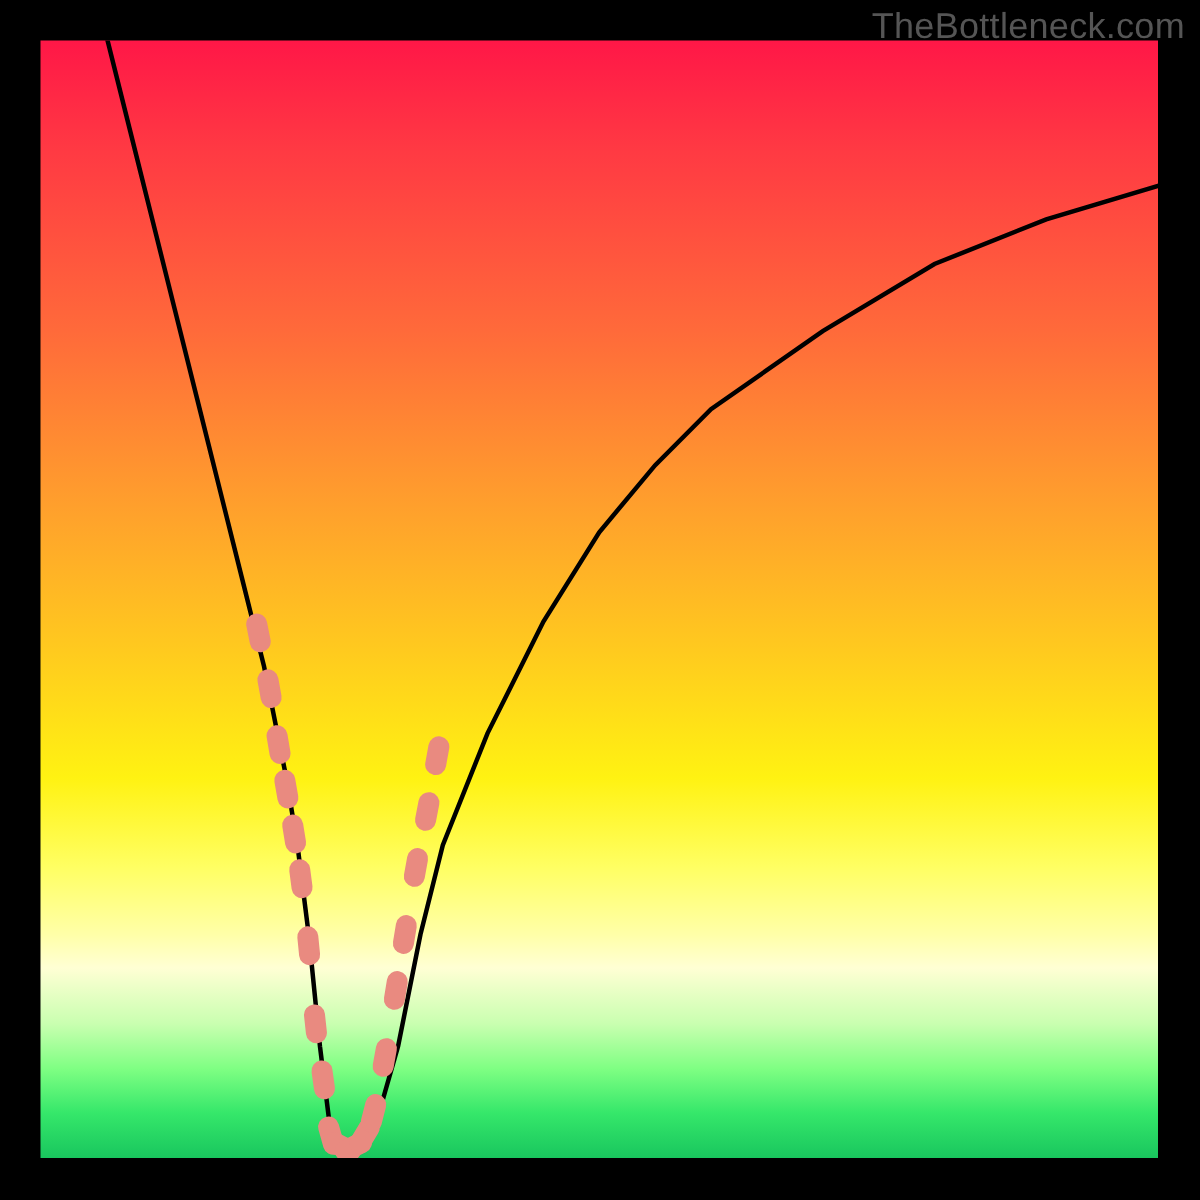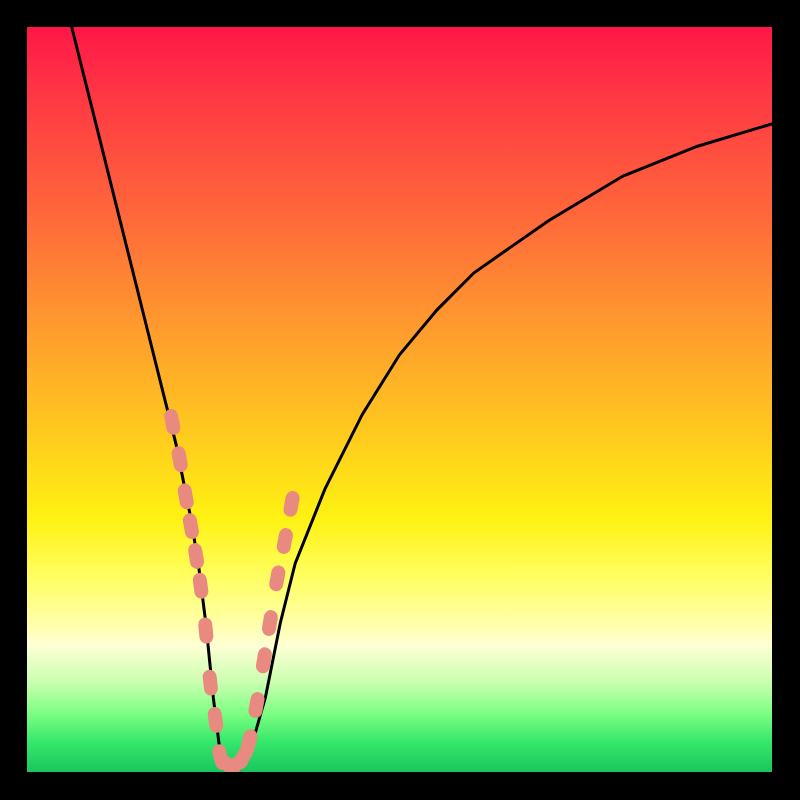--- a/index.html
+++ b/index.html
@@ -59,20 +59,21 @@
     top: 0;
     width: 745px;
     height: 745px;
   }
 </style>
 </head>
 <body>
 
 <div class="frame">
 
+  <div class="watermark">TheBottleneck.com</div>
 
   <div class="plot-area">
     <svg class="curve" viewBox="0 0 745 745" preserveAspectRatio="none">
       <path id="curve-path" fill="none" stroke-width="3" stroke-linecap="round" d="M44.7 0.0 L59.6 59.6 L74.5 119.2 L89.4 178.8 L104.3 238.4 L119.2 298.0 L134.1 357.6 L149.0 417.2 L163.9 491.7 L171.3 536.4 L178.8 596.0 L186.3 670.5 L193.7 730.1 L201.2 737.5 L208.6 737.5 L223.5 722.6 L238.4 670.5 L253.3 596.0 L268.2 536.4 L298.0 461.9 L335.3 387.4 L372.5 327.8 L409.8 283.1 L447.0 245.8 L521.5 193.7 L596.0 149.0 L670.5 119.2 L745.0 96.9" stroke="#000000"></path>
       <g id="markers-group">
           <rect x="132.3" y="387.9" width="26" height="14" rx="7" ry="7" fill="#e98a80" stroke="#c76a60" stroke-width="0" transform="rotate(78.7 145.3 394.9)"></rect>
           <rect x="139.7" y="425.1" width="26" height="14" rx="7" ry="7" fill="#e98a80" stroke="#c76a60" stroke-width="0" transform="rotate(79.8 152.7 432.1)"></rect>
           <rect x="145.7" y="462.4" width="26" height="14" rx="7" ry="7" fill="#e98a80" stroke="#c76a60" stroke-width="0" transform="rotate(80.5 158.7 469.4)"></rect>
           <rect x="150.9" y="492.1" width="26" height="14" rx="7" ry="7" fill="#e98a80" stroke="#c76a60" stroke-width="0" transform="rotate(80.1 163.9 499.1)"></rect>
           <rect x="156.1" y="522.0" width="26" height="14" rx="7" ry="7" fill="#e98a80" stroke="#c76a60" stroke-width="0" transform="rotate(80.8 169.1 529.0)"></rect>

